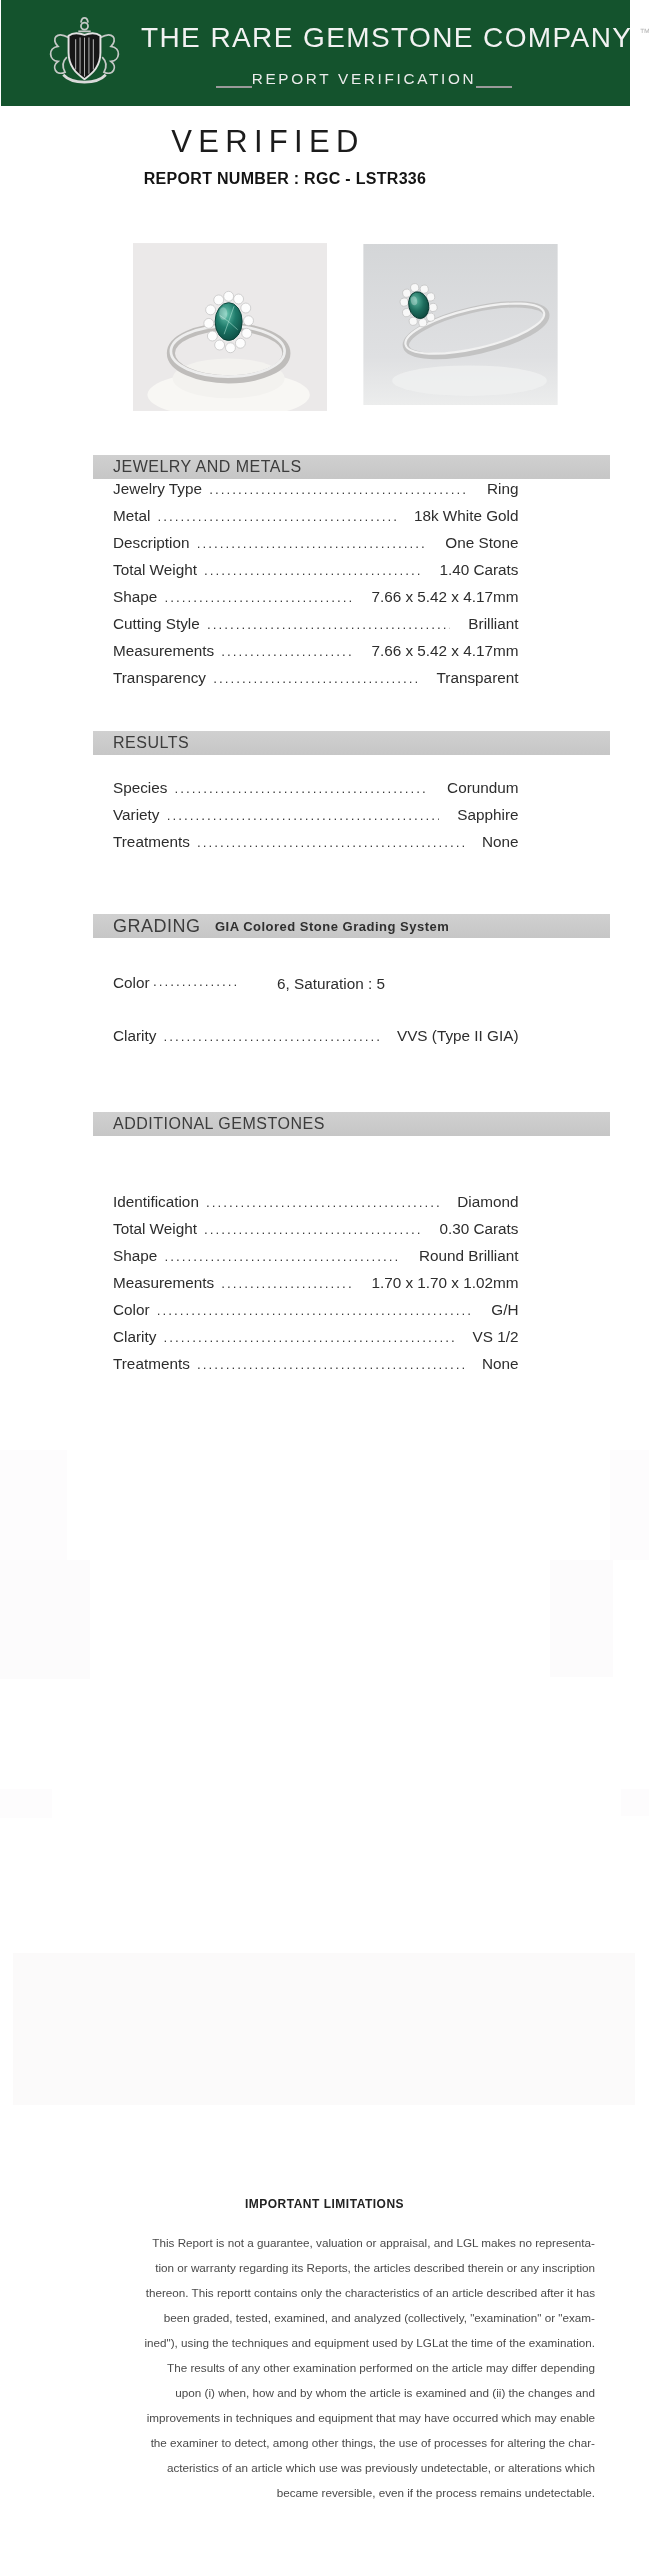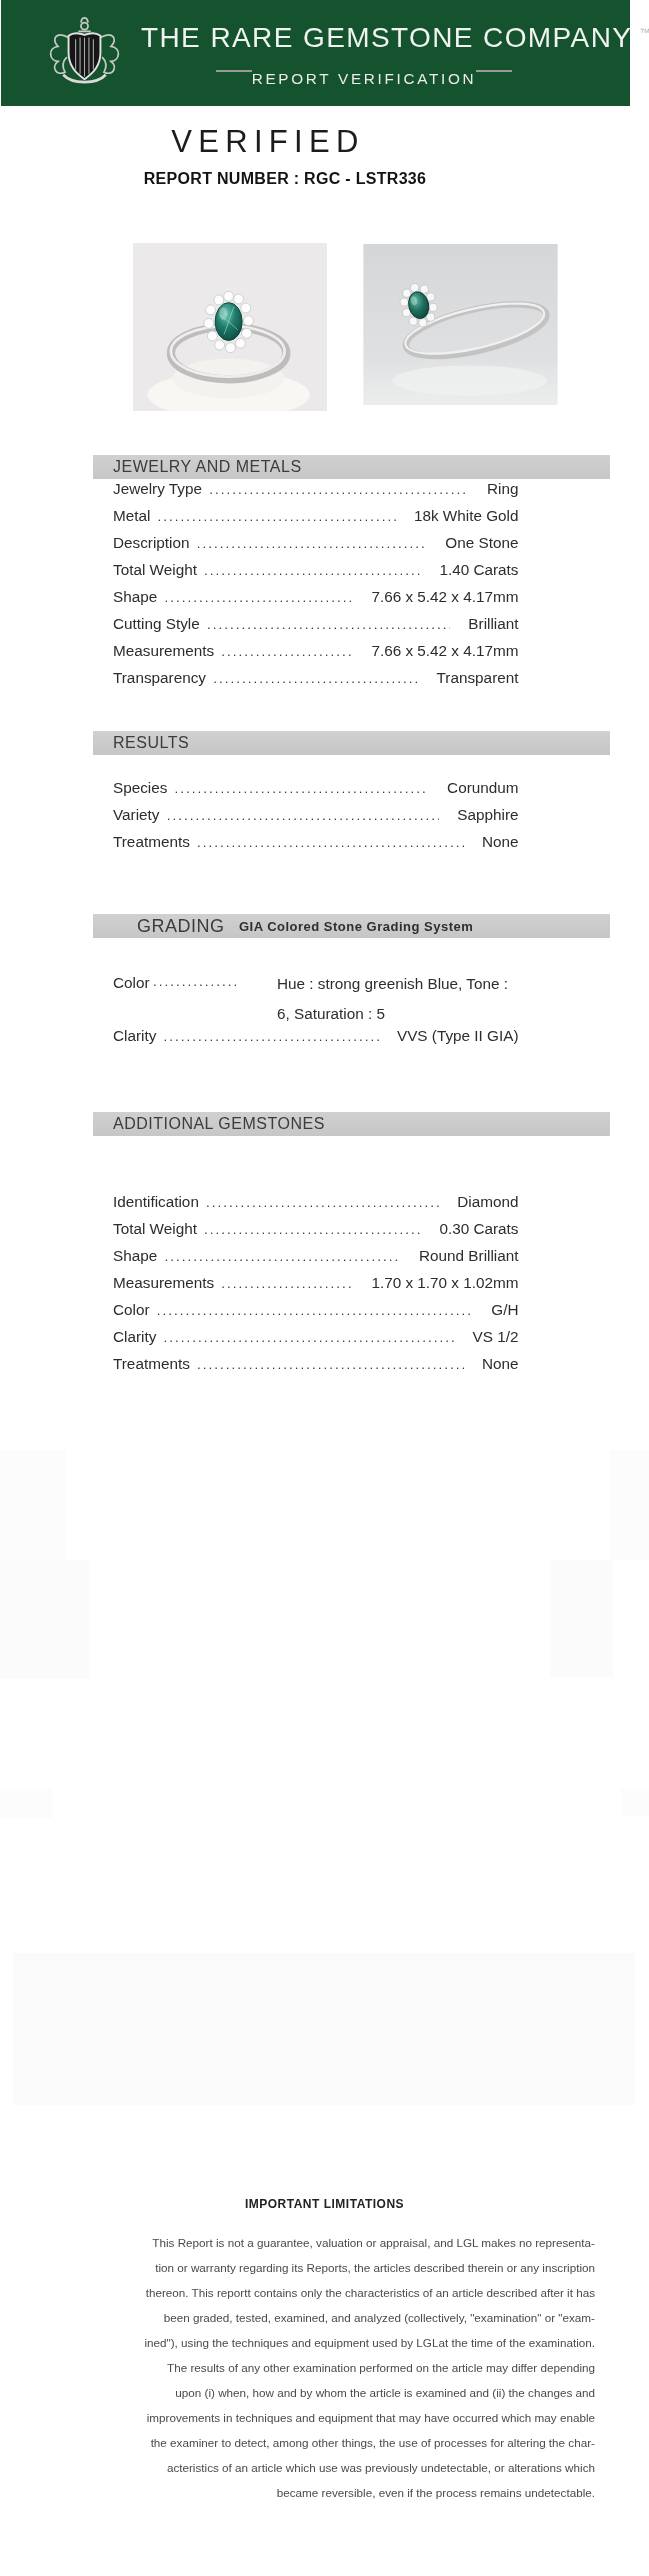--- a/index.html
+++ b/index.html
@@ -8,38 +8,38 @@
     background:#ffffff;overflow:hidden;
     font-family:"Liberation Sans", sans-serif;color:#2d2d2d;
   }
   
   .banner{position:absolute;left:1px;top:0;width:629px;height:106px;background:#14532d;}
   .crest{position:absolute;left:41px;top:10.8px;width:85px;height:85px;}
   .brand{position:absolute;left:140px;top:21.6px;width:469px;white-space:nowrap;
          font-size:28px;letter-spacing:1.4px;color:#f2f2f2;font-weight:400;}
   .brand sup{font-size:10.8px;color:#b9b9b9;margin-left:7.2px;letter-spacing:0;}
   .sub-row{position:absolute;left:140px;top:70px;width:446px;display:flex;
-           align-items:flex-start;justify-content:center;gap:0;}
+           align-items:flex-end;justify-content:center;gap:0;}
   .sub-dash{width:36px;height:1.8px;background:#9a9a9a;}
   .sub-text{font-size:15.3px;letter-spacing:2.7px;color:#ececec;white-space:nowrap;}
   
   .verified{position:absolute;left:0;top:124px;width:536px;text-align:center;
             font-size:31px;letter-spacing:6.3px;color:#1c1c1c;font-weight:400;}
   .report-number{position:absolute;left:0;top:170px;width:570px;text-align:center;
                  font-size:16px;font-weight:bold;color:#141414;letter-spacing:0.3px;}
   
   .photo{position:absolute;overflow:hidden;}
   .photo-front{left:133px;top:243px;width:194px;height:168px;}
   .photo-side{left:363px;top:244px;width:195px;height:161px;}
   
   .bar{position:absolute;left:93px;width:517px;height:24px;
        background:linear-gradient(#d0d0d0,#c6c6c6);
        display:flex;align-items:center;padding-left:20px;box-sizing:border-box;}
   .bar-title{font-size:16px;color:#3c3c3c;letter-spacing:0.5px;white-space:nowrap;}
-  .bar-title.big{font-size:18px;margin-left:24px;}
+  .bar-title.big{font-size:18px;}
   .bar-sub{font-size:13px;font-weight:bold;color:#2f2f2f;letter-spacing:0.5px;
            margin-left:14.4px;white-space:nowrap;}
   .rows{position:absolute;left:93px;width:449px;}
   .row{display:flex;align-items:baseline;height:27px;
        padding-left:20px;padding-right:23.5px;box-sizing:border-box;}
   .lbl{font-size:15.3px;color:#2d2d2d;white-space:nowrap;}
   .dots{flex:1;overflow:hidden;white-space:nowrap;font-size:13.5px;color:#3a3a3a;
         letter-spacing:2px;margin:0 18px 0 7.2px;}
   .val{font-size:15.3px;color:#2d2d2d;white-space:nowrap;text-align:right;}
   
@@ -240,21 +240,20 @@
   </div>
 
   <div class="bar" style="top:914px">
     <span class="bar-title big">GRADING</span>
     <span class="bar-sub">GIA Colored Stone Grading System</span>
   </div>
   <div class="g-color-row" style="top:969px">
     <span class="lbl">Color</span>
     <span class="dots">................................................................................................................................................................</span>
     <div class="g-color-val">
-      <div>Hue : strong greenish Blue, Tone :</div>
       <div>6, Saturation : 5</div>
     </div>
   </div>
   <div class="rows" style="top:1027px">
     <div class="row">
         <span class="lbl">Clarity</span>
         <span class="dots">................................................................................................................................................................</span>
         <span class="val">VVS (Type II GIA)</span>
       </div>
   </div>

